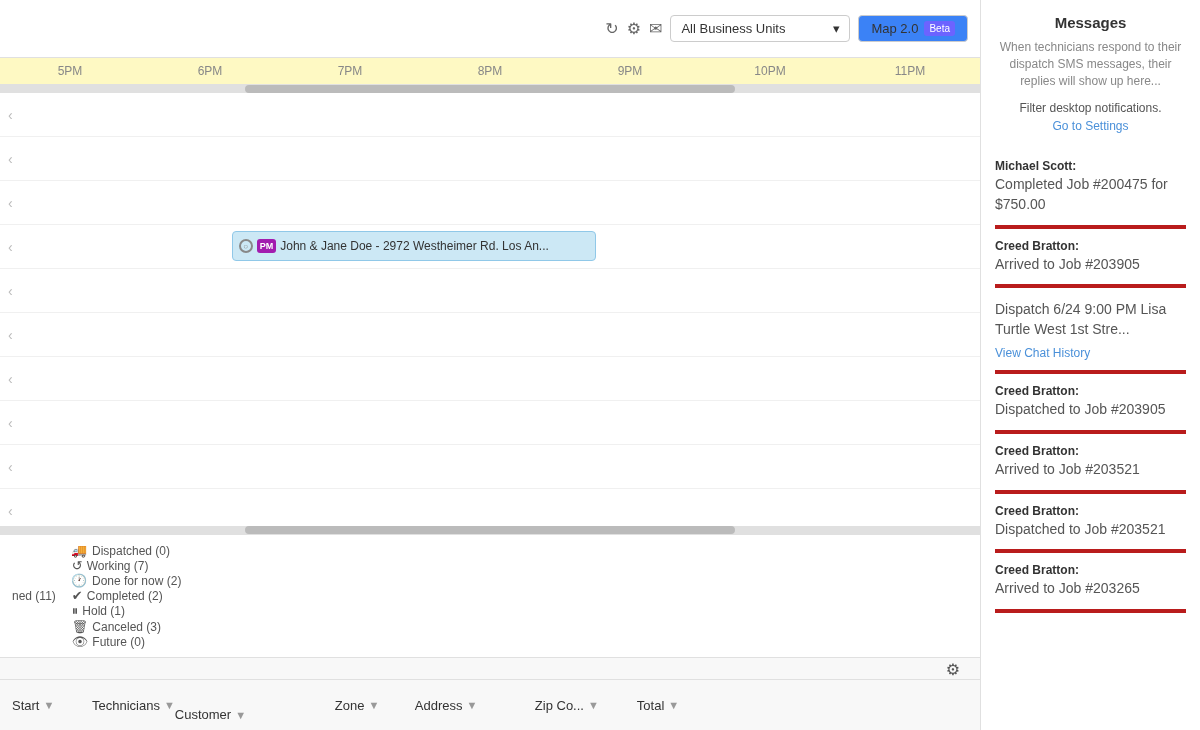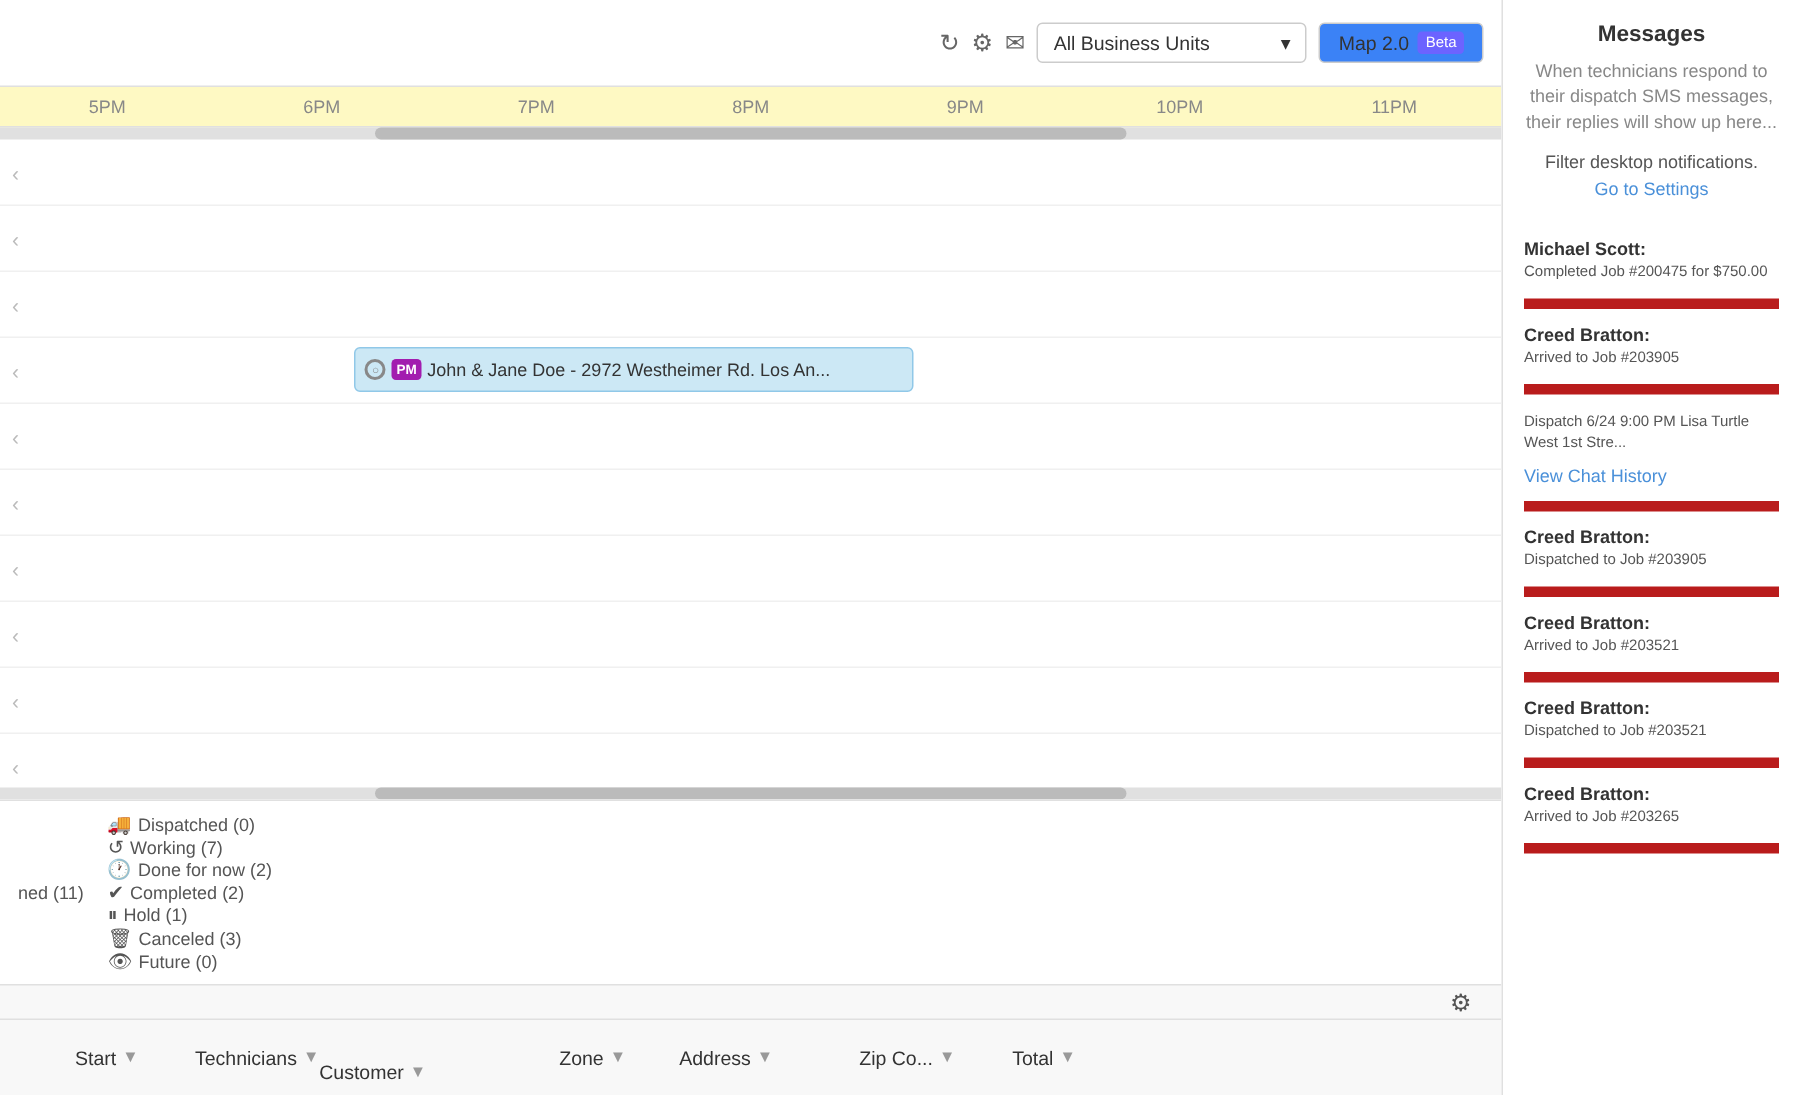--- a/index.html
+++ b/index.html
@@ -42,45 +42,45 @@
     .status-item { display: flex; align-items: center; gap: 4px; white-space: nowrap; cursor: pointer; }
     
     .status-icon { font-size: 13px; }
     
     .bottom-table-header { display: flex; align-items: center; padding: 8px 12px; border-top: 1px solid #e0e0e0; background: #f8f8f8; }
     
     .table-col { display: flex; align-items: center; gap: 4px; font-size: 13px; color: #333; font-weight: 500; cursor: pointer; }
     
     .table-col .filter-icon { color: #999; font-size: 11px; cursor: pointer; }
     
-    .col-start { flex: 0 0 80px; margin-left: 38px; }
+    .col-start { flex: 0 0 80px; }
     .col-customer { flex: 0 0 160px; margin-top: 19px; }
     .col-zone { flex: 0 0 80px; }
     .col-address { flex: 0 0 120px; }
     .col-zip { flex: 0 0 90px; }
     .col-total { flex: 0 0 80px; margin-left: 12px; }
     
     .gear-icon-row { margin-left: auto; color: #555; cursor: pointer; padding: 0 8px; font-size: 16px; }
     
     
-    .messages-panel { width: 199px; background: #fff; border-left: 1px solid #e0e0e0; display: flex; flex-direction: column; overflow-y: auto; padding: 14px 14px; }
+    .messages-panel { width: 220px; background: #fff; border-left: 1px solid #e0e0e0; display: flex; flex-direction: column; overflow-y: auto; padding: 14px 14px; }
     
     .messages-title { font-size: 15px; font-weight: 600; color: #333; text-align: center; margin-bottom: 8px; }
     
     .messages-subtitle { font-size: 12px; color: #888; text-align: center; line-height: 1.4; margin-bottom: 12px; }
     
     .messages-filter-text { font-size: 12px; color: #555; text-align: center; margin-bottom: 4px; }
     
     .messages-settings-link { font-size: 12px; color: #4a90d9; text-align: center; cursor: pointer; margin-bottom: 16px; }
     
-    .message-item { border-bottom: 7px solid #b91c1c; padding: 10px 0; }
+    .message-item { border-bottom: 4px solid #b91c1c; padding: 10px 0; }
     
     .message-sender { font-weight: 600; color: #333; font-size: 12px; }
     
-    .message-text { color: #555; font-size: 10px; line-height: 1.4; margin-top: 2px; }
+    .message-text { color: #555; font-size: 14px; line-height: 1.4; margin-top: 2px; }
     
     .message-link { color: #4a90d9; font-size: 12px; cursor: pointer; margin-top: 7px; }
     
     .x-icon { color: #ccc; font-size: 11px; margin-left: 2px; }
 
     .scrollbar-horiz { height: 8px; background: #e0e0e0; margin: 0; }
     .scrollbar-horiz-thumb { height: 100%; background: #bbb; border-radius: 4px; width: 50%; margin-left: 25%; }
   </style>
 </head>
 <body>

